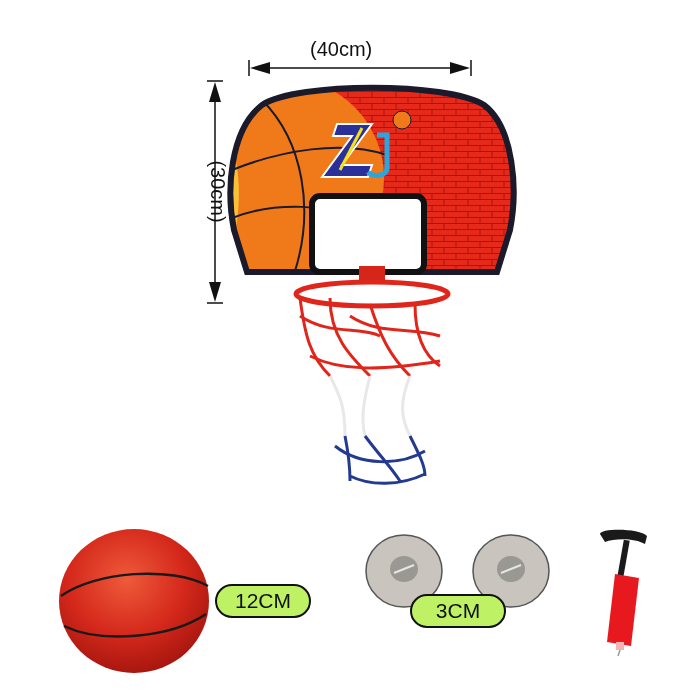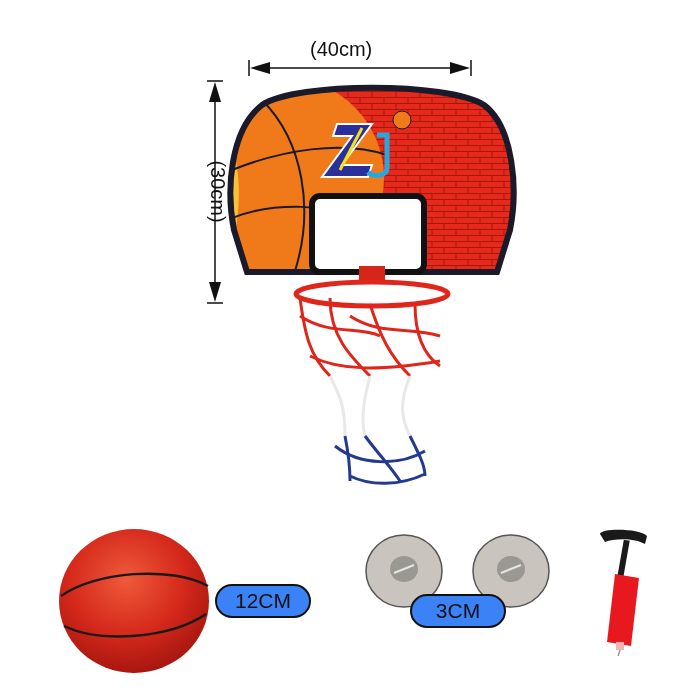--- a/index.html
+++ b/index.html
@@ -1,19 +1,19 @@
 <!DOCTYPE html>
 <html><head>
 <meta charset="utf-8">
 <style>
   html,body{margin:0;padding:0;background:#ffffff;}
   body{width:700px;height:700px;position:relative;overflow:hidden;font-family:"Liberation Sans",sans-serif;}
   .abs{position:absolute;}
   .dim-label{font-size:20px;color:#111;}
-  .pill{position:absolute;border:2.5px solid #111;border-radius:18px;font-size:21px;color:#111;text-align:center;line-height:30px;height:30px;box-sizing:content-box;background:#3b82f6;}
+  .pill{position:absolute;border:2.5px solid #111;border-radius:18px;font-size:21px;color:#111;text-align:center;line-height:30px;height:30px;box-sizing:content-box;background:#bef264;}
 </style>
 </head>
 <body>
 
 <div class="abs" style="left:248px;top:36px;width:224px;height:40px;">
   <div class="abs dim-label" style="left:62px;top:2px;">(40cm)</div>
   <svg class="abs" style="left:0;top:22px" width="224" height="20">
     <line x1="1" y1="2" x2="1" y2="18" stroke="#111" stroke-width="1.5"></line>
     <line x1="223" y1="2" x2="223" y2="18" stroke="#111" stroke-width="1.5"></line>
     <line x1="6" y1="10" x2="218" y2="10" stroke="#111" stroke-width="1.5"></line>

